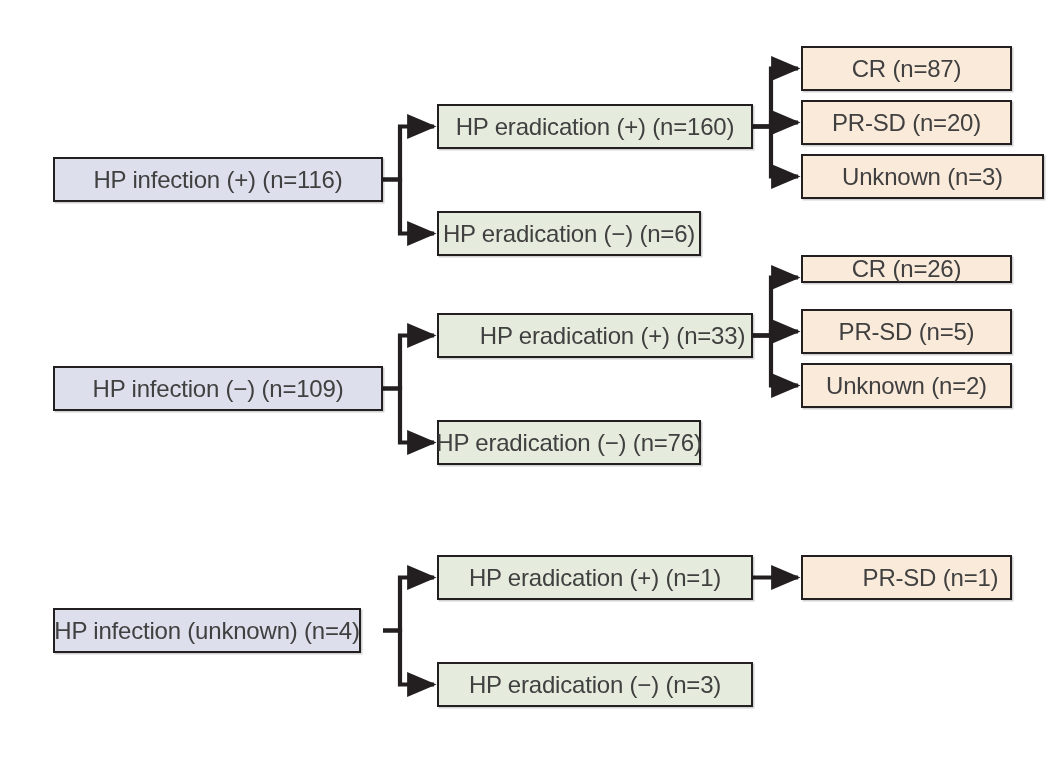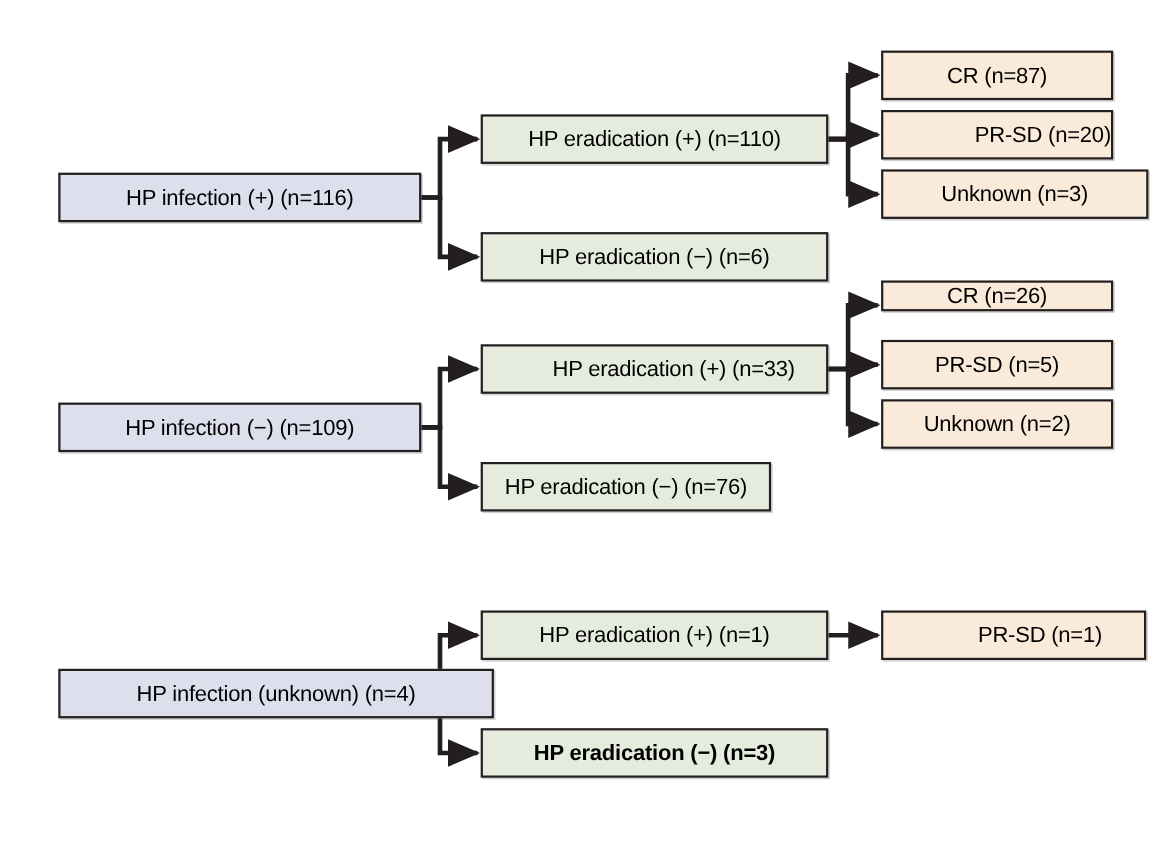--- a/index.html
+++ b/index.html
@@ -26,22 +26,22 @@
     width: 1063px;
     height: 769px;
   }
   .node-box {
     position: absolute;
     box-sizing: border-box;
     border: 2.5px solid #231f20;
     display: flex;
     align-items: center;
     justify-content: center;
-    font-size: 20px;
-    color: #000000;
+    font-size: 24px;
+    color: #404040;
     letter-spacing: -0.2px;
     white-space: nowrap;
     line-height: 1;
     box-shadow: 1.5px 1.5px 0 rgba(0,0,0,0.18);
   }
   .node-root  { background: #dde0ec; text-align: right; }
   .node-mid   { background: #e5ecdd; }
   .node-leaf  { background: #faeada; }
 </style>
 </head>
@@ -70,56 +70,56 @@
         <path d="M 753 577.5 L 798 577.5" fill="none" stroke="#231f20" stroke-width="4.2" stroke-linecap="butt" stroke-linejoin="miter" marker-end="url(#arrowhead)"></path>
       </g>
   </svg>
   <div id="node-layer">
       <div class="node-box node-root" style="left: 53px; top: 157px; width: 330px; height: 45px;">
         <span>HP infection (+) (n=116)</span>
       </div>
       <div class="node-box node-root" style="left: 53px; top: 366px; width: 330px; height: 45px;">
         <span>HP infection (−) (n=109)</span>
       </div>
-      <div class="node-box node-root" style="left: 53px; top: 608px; width: 396px; height: 45px;">
+      <div class="node-box node-root" style="left: 53px; top: 608px; width: 308px; height: 45px;">
         <span>HP infection (unknown) (n=4)</span>
       </div>
       <div class="node-box node-mid" style="left: 437px; top: 104px; width: 316px; height: 45px;">
-        <span>HP eradication (+) (n=110)</span>
+        <span>HP eradication (+) (n=160)</span>
       </div>
-      <div class="node-box node-mid" style="left: 437px; top: 211px; width: 316px; height: 45px;">
+      <div class="node-box node-mid" style="left: 437px; top: 211px; width: 264px; height: 45px;">
         <span>HP eradication (−) (n=6)</span>
       </div>
       <div class="node-box node-mid" style="left: 437px; top: 313px; width: 316px; height: 45px; padding-left: 35px;">
         <span>HP eradication (+) (n=33)</span>
       </div>
       <div class="node-box node-mid" style="left: 437px; top: 420px; width: 264px; height: 45px;">
         <span>HP eradication (−) (n=76)</span>
       </div>
       <div class="node-box node-mid" style="left: 437px; top: 555px; width: 316px; height: 45px;">
         <span>HP eradication (+) (n=1)</span>
       </div>
-      <div class="node-box node-mid" style="left: 437px; top: 662px; width: 316px; height: 45px; font-weight: bold;">
+      <div class="node-box node-mid" style="left: 437px; top: 662px; width: 316px; height: 45px;">
         <span>HP eradication (−) (n=3)</span>
       </div>
       <div class="node-box node-leaf" style="left: 801px; top: 46px; width: 211px; height: 45px;">
         <span>CR (n=87)</span>
       </div>
-      <div class="node-box node-leaf" style="left: 801px; top: 100px; width: 211px; height: 45px; justify-content: flex-end;">
+      <div class="node-box node-leaf" style="left: 801px; top: 100px; width: 211px; height: 45px;">
         <span>PR-SD (n=20)</span>
       </div>
       <div class="node-box node-leaf" style="left: 801px; top: 154px; width: 243px; height: 45px;">
         <span>Unknown (n=3)</span>
       </div>
       <div class="node-box node-leaf" style="left: 801px; top: 255px; width: 211px; height: 28px;">
         <span>CR (n=26)</span>
       </div>
       <div class="node-box node-leaf" style="left: 801px; top: 309px; width: 211px; height: 45px;">
         <span>PR-SD (n=5)</span>
       </div>
       <div class="node-box node-leaf" style="left: 801px; top: 363px; width: 211px; height: 45px;">
         <span>Unknown (n=2)</span>
       </div>
-      <div class="node-box node-leaf" style="left: 801px; top: 555px; width: 241px; height: 45px; padding-left: 48px;">
+      <div class="node-box node-leaf" style="left: 801px; top: 555px; width: 211px; height: 45px; padding-left: 48px;">
         <span>PR-SD (n=1)</span>
       </div>
     </div>
 </div>
 
 </body></html>

